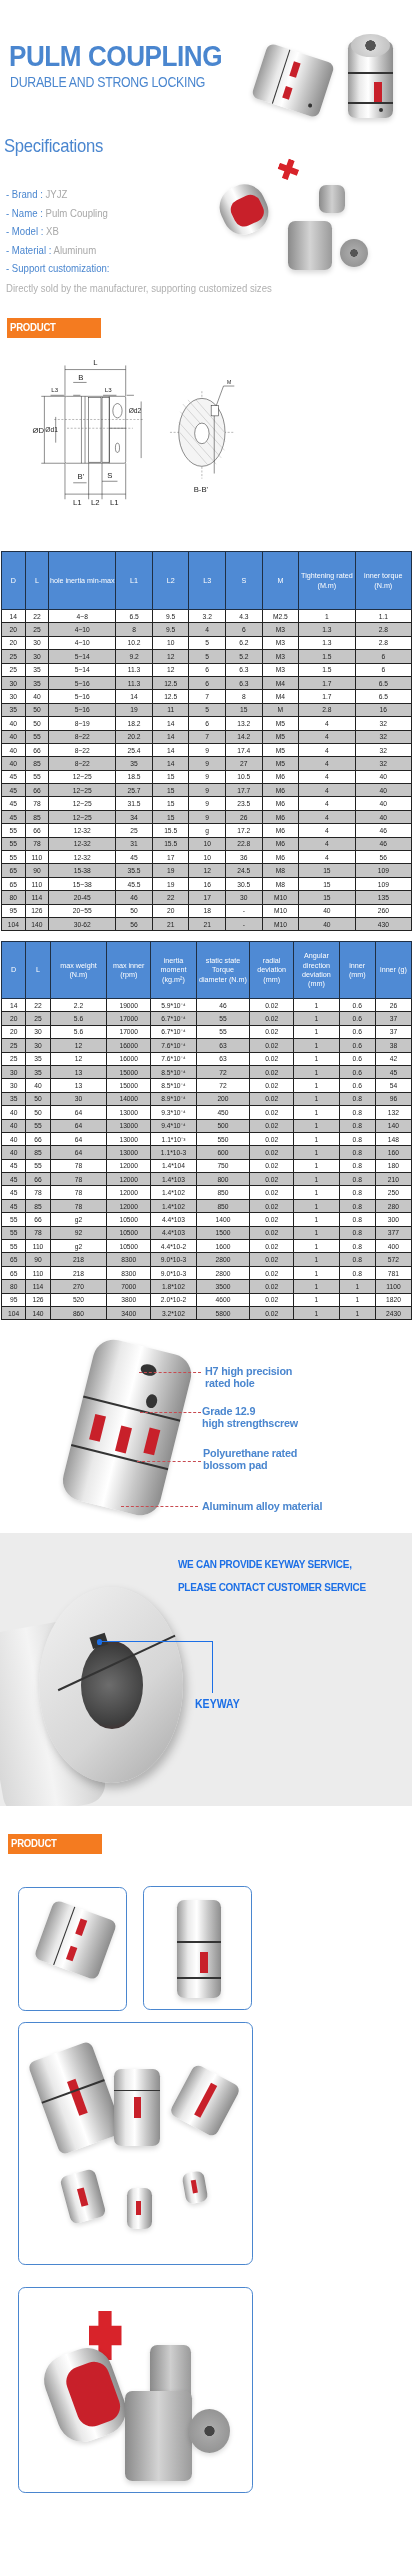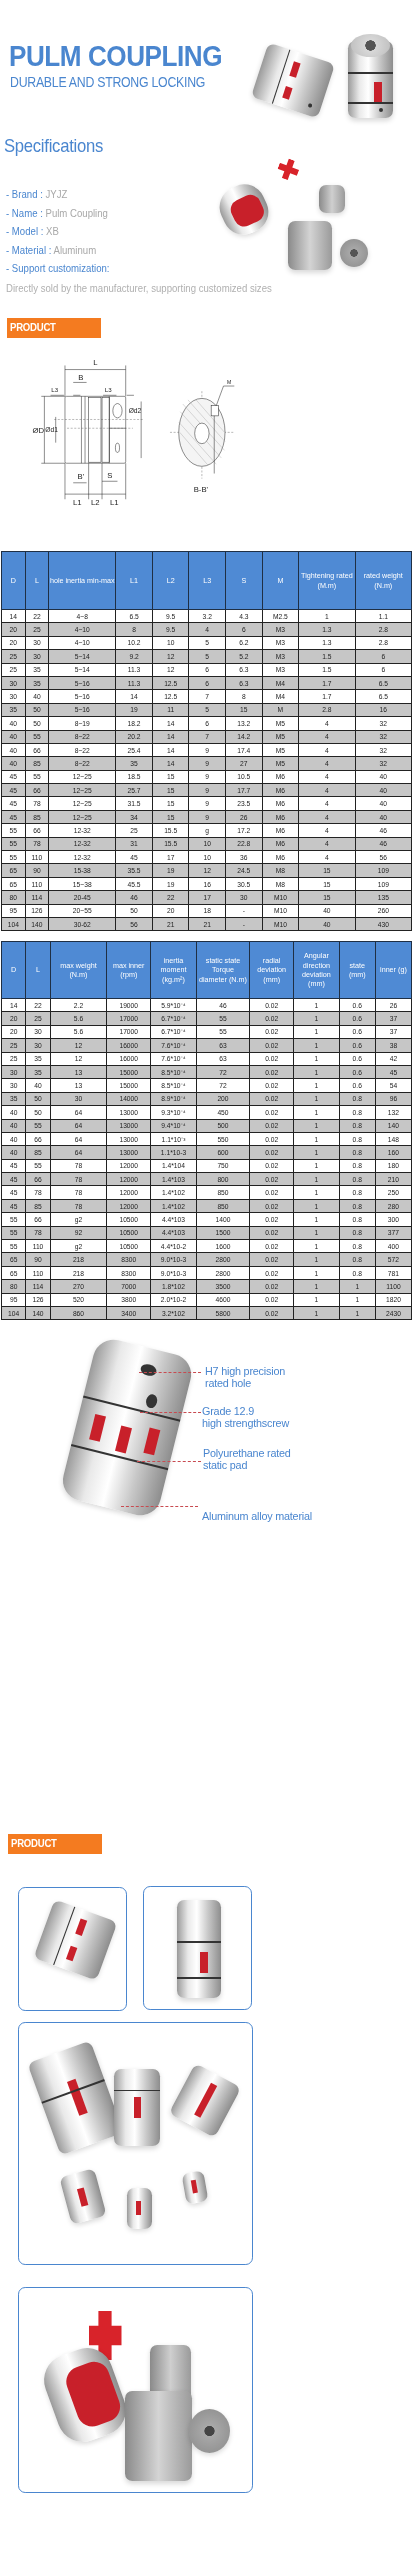--- a/index.html
+++ b/index.html
@@ -35,21 +35,21 @@
   .drawing svg text { font-family: "Liberation Sans", sans-serif; }
 
   
   table.spec { position: absolute; left: 1px; width: 411px; border-collapse: collapse; table-layout: fixed; font-family: "Liberation Sans", sans-serif; }
   table.spec th { background: #4f8ad4; color: #fff; font-weight: normal; font-size: 7.2px; line-height: 9.3px; border: 0.5px solid #1f2f44; padding: 1px 0.5px; text-align: center; vertical-align: middle; }
   table.spec td { font-size: 6.7px; height: 13.4px; text-align: center; border: 0.5px solid #222; color: #222; padding: 0; vertical-align: middle; }
   table.spec tr.alt td { background: #c6c6c6; }
   table.spec tr.row td { background: #ffffff; }
 
   
-  .feature { position: absolute; left: 0; top: 1340px; width: 412px; height: 191px; }
+  .feature { position: absolute; left: 0; top: 1340px; width: 412px; height: 191px; font-weight: bold; }
   .callout { position: absolute; color: #4a86cf; font-size: 10.8px; line-height: 12.4px; letter-spacing: -0.2px; }
   .dash { position: absolute; height: 0; border-top: 1px dashed #c84a50; }
 
   
   .keyway { position: absolute; left: 0; top: 1533px; width: 412px; height: 273px; background: #ececec; overflow: hidden; }
   .keyway-head { position: absolute; left: 178px; font-weight: bold; color: #1c6fe6; font-size: 11.3px; letter-spacing: -0.3px; transform: scaleX(0.88); transform-origin: left; white-space: nowrap; }
   .keyway-label { position: absolute; left: 299px; top: 180px; font-weight: bold; color: #1c6fe6; font-size: 12.4px; transform: scaleX(0.85); transform-origin: left; }
 
   
   .frame { position: absolute; border: 0.8px solid #4a86cf; border-radius: 7.2px; background: #fff; overflow: hidden; }
@@ -193,21 +193,21 @@
       <tr style="height:58px;">
         <th>D</th>
         <th>L</th>
         <th>hole inertia min-max</th>
         <th>L1</th>
         <th>L2</th>
         <th>L3</th>
         <th>S</th>
         <th>M</th>
         <th>Tightening rated (M.m)</th>
-        <th>rated weight (N.m)</th>
+        <th>inner torque (N.m)</th>
       </tr>
     </thead>
     <tbody id="t1body">
         <tr class="row">
           <td>14</td>
           <td>22</td>
           <td>4~8</td>
           <td>6.5</td>
           <td>9.5</td>
           <td>3.2</td>
@@ -511,21 +511,21 @@
     <thead>
       <tr style="height:57px;">
         <th>D</th>
         <th>L</th>
         <th>max weight (N.m)</th>
         <th>max inner (rpm)</th>
         <th>inertia moment (kg.m²)</th>
         <th>static state Torque diameter (N.m)</th>
         <th>radial deviation (mm)</th>
         <th>Angular direction deviation (mm)</th>
-        <th>state (mm)</th>
+        <th>inner (mm)</th>
         <th>inner (g)</th>
       </tr>
     </thead>
     <tbody id="t2body">
         <tr class="row">
           <td>14</td>
           <td>22</td>
           <td>2.2</td>
           <td>19000</td>
           <td>5.9*10⁻⁴</td>
@@ -831,27 +831,40 @@
     <div class="callout" style="left:205px; top:25px;">
         <div>H7 high precision</div>
         <div>rated hole</div>
       </div>
     <div class="callout" style="left:202px; top:65px;">
         <div>Grade 12.9</div>
         <div>high strengthscrew</div>
       </div>
     <div class="callout" style="left:203px; top:107px;">
         <div>Polyurethane rated</div>
-        <div>static pad</div>
-      </div>
-    <div class="callout" style="left:202px; top:170px;">
+        <div>blossom pad</div>
+      </div>
+    <div class="callout" style="left:202px; top:160px;">
         <div>Aluminum alloy material</div>
       </div>
   </section>
 
+  <section class="keyway">
+    <div style="position:absolute; left:-10.3px; top:93px; width:103px; height:185px; background:linear-gradient(90deg,#d8d8d8,#f4f4f4,#cfcfcf); border-radius:20.6px; transform: rotate(-10deg);"></div>
+    <div style="position:absolute; left:39px; top:54px; width:144px; height:196px; border-radius:50%; background:linear-gradient(135deg,#f2f2f2 0%,#d6d6d6 60%,#a9a9a9 100%); box-shadow: 3.1px 5.2px 9.3px rgba(0,0,0,0.25);"></div>
+    <div style="position:absolute; left:81px; top:108px; width:62px; height:88px; border-radius:50%; background:radial-gradient(circle at 45% 50%,#6d6d6d,#3d3d3d 70%,#4a2222 100%);"></div>
+    <div style="position:absolute; left:91px; top:102px; width:15.5px; height:12.4px; background:#333; transform: rotate(-18deg);"></div>
+    <div style="position:absolute; left:52px; top:129px; width:129px; height:1.5px; background:#333; transform: rotate(-25deg);"></div>
+    <div style="position:absolute; left:97px; top:106px; width:4.6px; height:5.7px; border-radius:50%; background:#1c6fe6;"></div>
+    <div style="position:absolute; left:100px; top:108px; width:112px; height:0.5px; background:#1c6fe6;"></div>
+    <div style="position:absolute; left:212px; top:108px; width:0.5px; height:52px; background:#1c6fe6;"></div>
+    <div class="keyway-head" style="top:25px;">WE CAN PROVIDE KEYWAY SERVICE,</div>
+    <div class="keyway-head" style="top:48px;">PLEASE CONTACT CUSTOMER SERVICE</div>
+    <div class="keyway-label" style="left:195px; top:164px;">KEYWAY</div>
+  </section>
 
   <div class="section-banner" style="left:8.2px; top:1834px; width:94px;"><span>PRODUCT PHOTOGRAPH</span></div>
 
   <div class="frame" style="left:17.5px; top:1887px; width:109px; height:124px;">
     <div class="cyl" style="left:23px; top:20.6px; width:67px; height:62px; transform: rotate(20deg);">
       <div class="jaw" style="left:31px; top:9.3px; width:7.2px; height:15.5px;"></div>
       <div class="jaw" style="left:31px; top:38px; width:7.2px; height:14.4px;"></div>
       <div class="band" style="top:0; left:20.6px; width:1.5px; height:62px;"></div>
     </div>
   </div>

